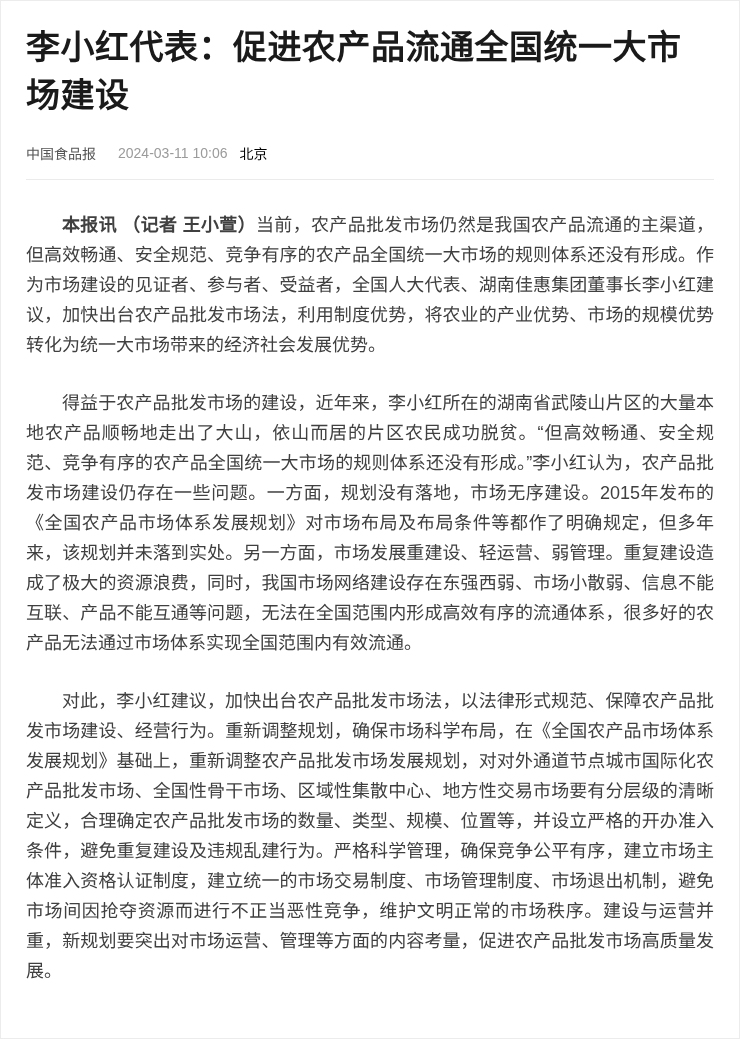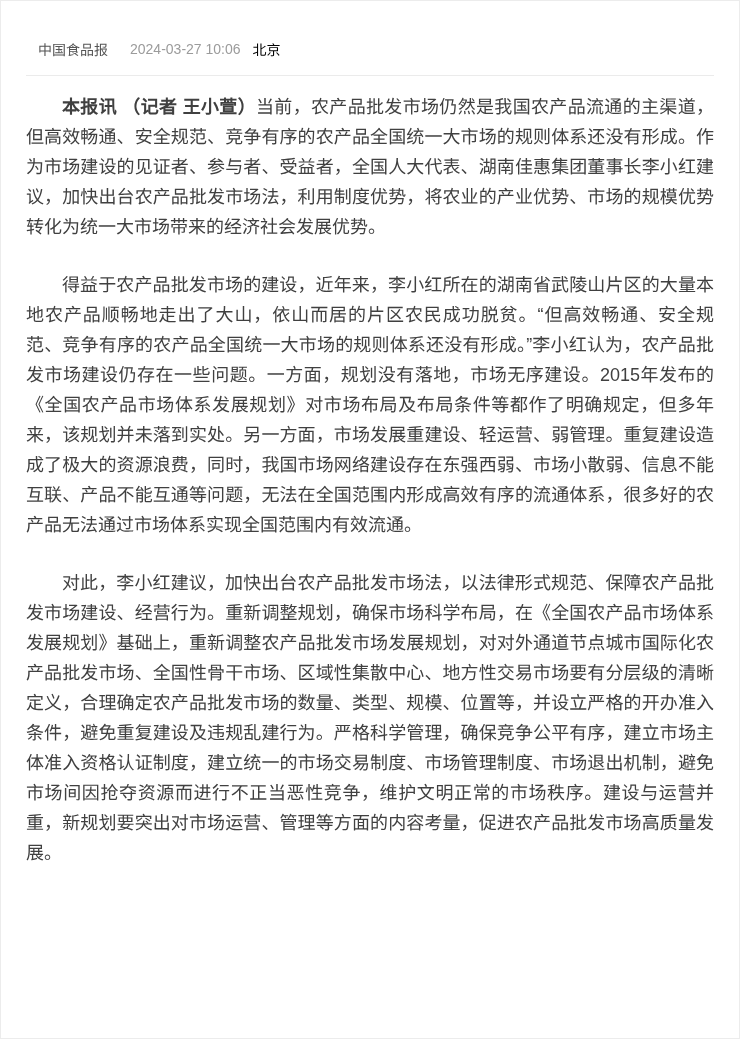--- a/index.html
+++ b/index.html
@@ -22,33 +22,32 @@
     line-height: 48px;
     font-weight: 700;
     letter-spacing: 0.5px;
     margin-top: 8px;
   }
   .meta-row {
     margin-top: 24px;
     font-size: 14px;
     display: flex;
     align-items: center;
-    margin-left: 12px;
   }
   .meta-source { color: #555555; }
   .meta-date { color: #9b9b9b; margin-left: 22px; }
   .meta-location { color: #000000; margin-left: 12px; }
   .divider {
     border: none;
     border-top: 1px solid #ebebeb;
     height: 0;
     margin-top: 16px;
   }
   .article-body {
-    margin-top: 16px;
+    margin-top: 30px;
   }
   .article-body p {
     color: #404040;
     font-size: 18px;
     line-height: 30px;
     text-align: justify;
     text-indent: 2em;
     margin-bottom: 28px;
     word-break: break-all;
   }
@@ -64,24 +63,25 @@
     font-size: 14px;
     text-decoration: none;
     cursor: pointer;
   }
 </style>
 </head>
 <body>
 
 <div class="page">
 
+  <h1 class="article-title">李小红代表：促进农产品流通全国统一大市场建设</h1>
 
   <div class="meta-row">
     <span class="meta-source">中国食品报</span>
-    <span class="meta-date">2024-03-27 10:06</span>
+    <span class="meta-date">2024-03-11 10:06</span>
     <span class="meta-location">北京</span>
   </div>
 
   <hr class="divider">
 
   <div class="article-body">
     <p>
       <span class="lead">本报讯 （记者 王小萱）</span><span>当前，农产品批发市场仍然是我国农产品流通的主渠道，但高效畅通、安全规范、竞争有序的农产品全国统一大市场的规则体系还没有形成。作为市场建设的见证者、参与者、受益者，全国人大代表、湖南佳惠集团董事长李小红建议，加快出台农产品批发市场法，利用制度优势，将农业的产业优势、市场的规模优势转化为统一大市场带来的经济社会发展优势。</span>
     </p>
     <p>得益于农产品批发市场的建设，近年来，李小红所在的湖南省武陵山片区的大量本地农产品顺畅地走出了大山，依山而居的片区农民成功脱贫。“但高效畅通、安全规范、竞争有序的农产品全国统一大市场的规则体系还没有形成。”李小红认为，农产品批发市场建设仍存在一些问题。一方面，规划没有落地，市场无序建设。2015年发布的《全国农产品市场体系发展规划》对市场布局及布局条件等都作了明确规定，但多年来，该规划并未落到实处。另一方面，市场发展重建设、轻运营、弱管理。重复建设造成了极大的资源浪费，同时，我国市场网络建设存在东强西弱、市场小散弱、信息不能互联、产品不能互通等问题，无法在全国范围内形成高效有序的流通体系，很多好的农产品无法通过市场体系实现全国范围内有效流通。</p>

